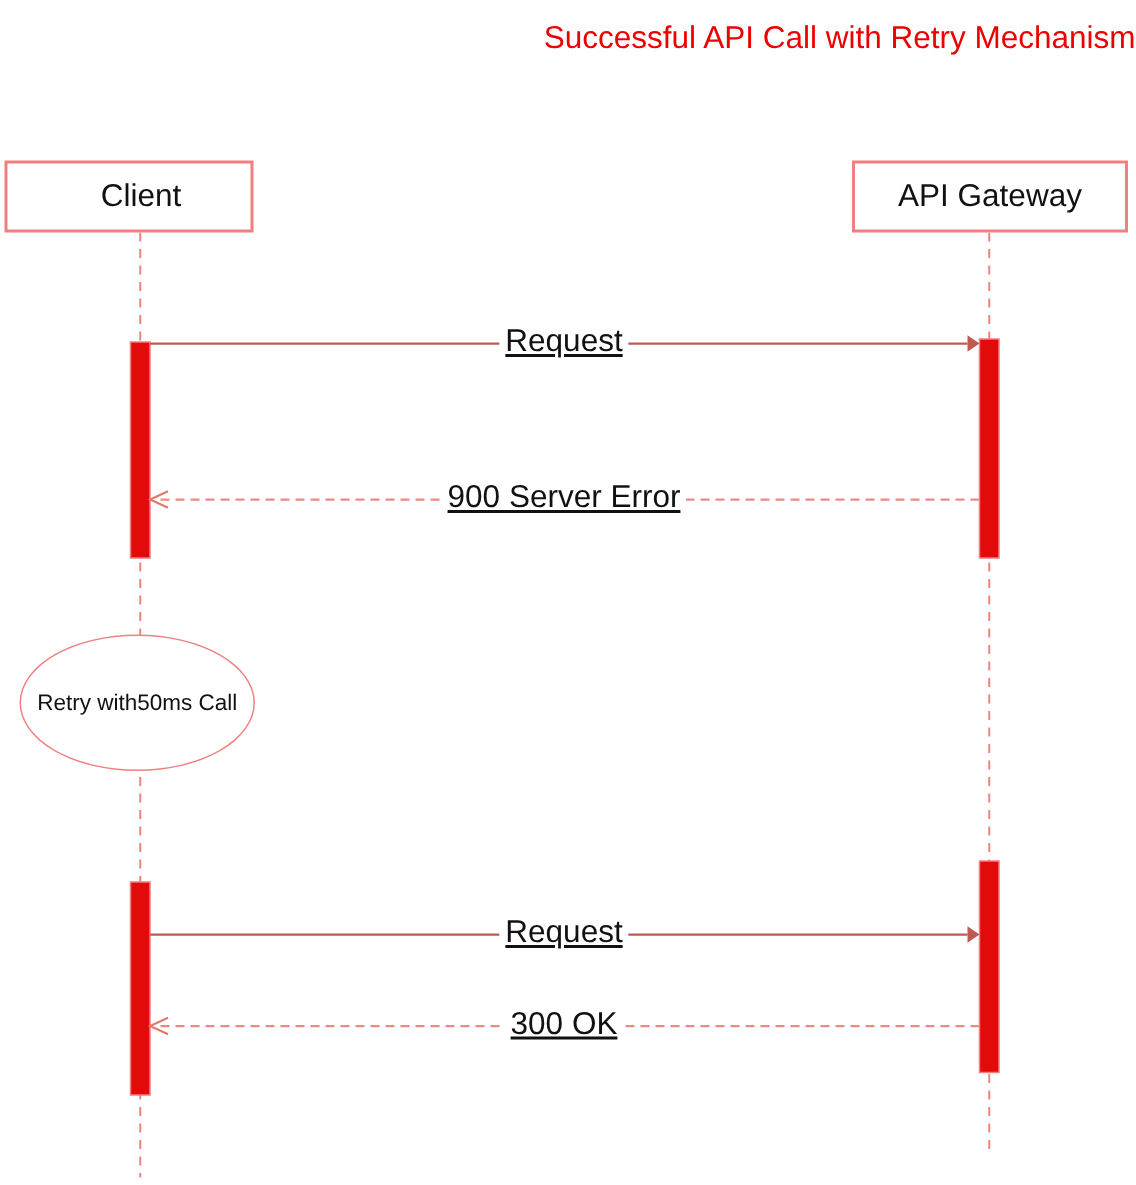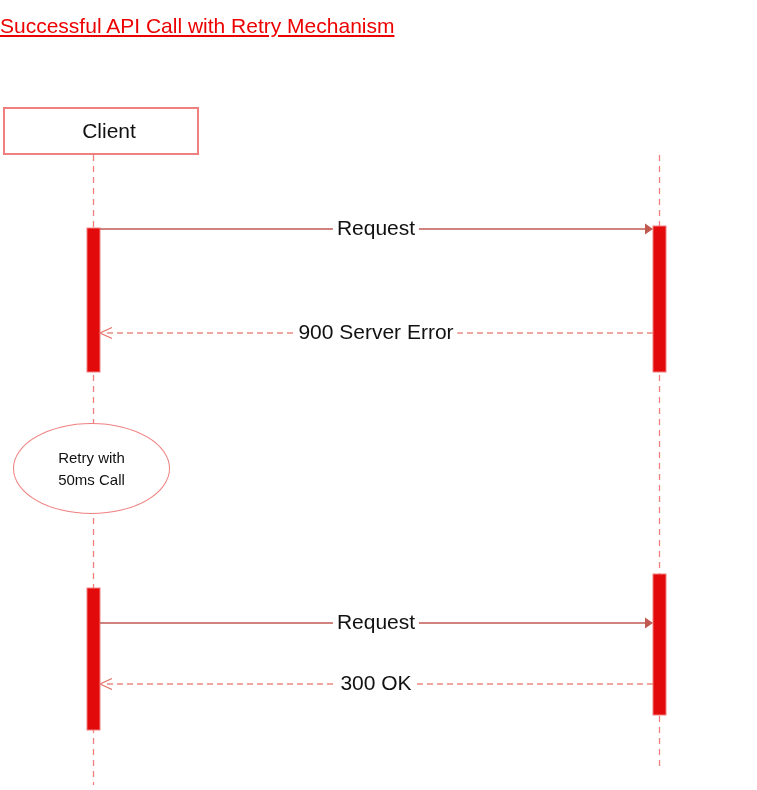--- a/index.html
+++ b/index.html
@@ -16,54 +16,53 @@
   .lifeline   { stroke: var(--shapeStroke); stroke-width: 1.3; stroke-dasharray: 6 5; }
   .act        { fill: var(--activationFill); stroke: var(--shapeStroke); stroke-width: 1; }
   .solid-msg  { stroke: var(--solidArrow); stroke-width: 1.5; }
   .solid-head { fill: var(--solidArrow); }
   .dashed-msg { stroke: var(--dashedArrow); stroke-width: 1.5; stroke-dasharray: 6 4; }
   .open-head  { stroke: var(--openHead); stroke-width: 1.3; fill: none; }
 
   .title {
     position: absolute;
     top: 13px; left: 0; right: 0;
-    text-align: left;
+    text-align: right;
     font-size: 21px;
     line-height: 25px;
     color: var(--titleColor);
-    text-decoration: underline;
   }
   .actor {
     position: absolute;
     box-sizing: border-box;
     background: #ffffff;
     border: 2px solid var(--shapeStroke);
     display: flex;
     align-items: center;
     justify-content: center;
     font-size: 21px;
     color: var(--textColor);
   }
   .msg-label {
     position: absolute;
     transform: translate(-50%, -50%);
     background: #ffffff;
     padding: 0 4px;
     font-size: 21px;
     color: var(--textColor);
     white-space: nowrap;
+    text-decoration: underline;
   }
   .note {
     position: absolute;
     box-sizing: border-box;
     background: #ffffff;
     border: 1.5px solid var(--shapeStroke);
     border-radius: 50%;
     display: flex;
-    flex-direction: column;
     align-items: center;
     justify-content: center;
     text-align: left;
     font-size: 15px;
     line-height: 22px;
     color: var(--textColor);
   }
 </style>
 </head>
 <body style="--titleColor: #ed0000; --shapeStroke: #f08080; --activationFill: #e20a0a; --solidArrow: #c05a50; --dashedArrow: #ea8a82; --openHead: #e57368; --textColor: #111111;">
@@ -88,22 +87,25 @@
 
     <line class="solid-msg" x1="100" y1="623" x2="645" y2="623"></line>
     <polygon class="solid-head" points="645,617.5 653,623 645,628.5"></polygon>
 
     <line class="dashed-msg" x1="653" y1="684" x2="107" y2="684"></line>
     <polyline class="open-head" points="112,678.5 100,684 112,689.5"></polyline>
   </svg>
 
   <div class="title">Successful API Call with Retry Mechanism</div>
 
-  <div class="actor" style="left:3px; top:107px; width:196px; height:48px;padding-left:16px;">
+  <div class="actor" style="left:3px; top:107px; width:166px; height:48px;padding-left:16px;">
     <span>Client</span>
+  </div>
+  <div class="actor" style="left:568px; top:107px; width:184px; height:48px;">
+    <span>API Gateway</span>
   </div>
 
   <div class="note" style="left:13px; top:423px; width:157px; height:91px;">
     <span>Retry with</span>
     <span>50ms Call</span>
   </div>
 
   <span class="msg-label" style="left:376px; top:228px;">Request</span>
   <span class="msg-label" style="left:376px; top:332px;">900 Server Error</span>
   <span class="msg-label" style="left:376px; top:622px;">Request</span>

